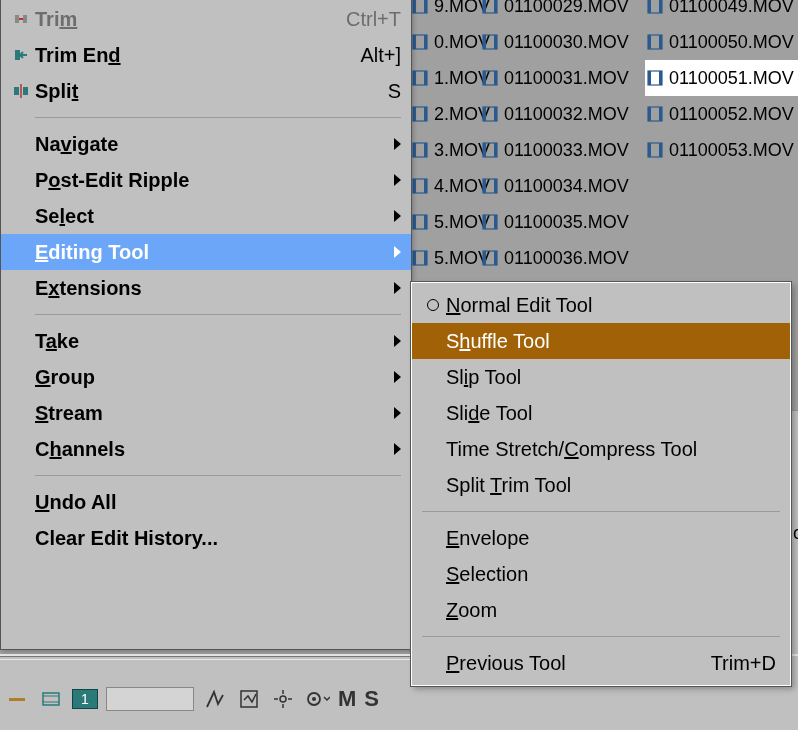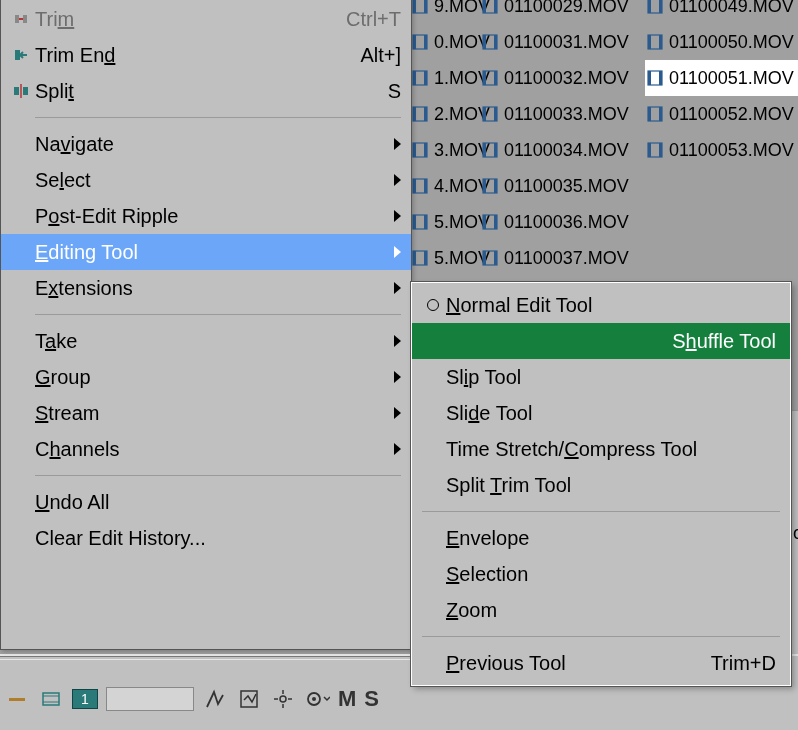--- a/index.html
+++ b/index.html
@@ -56,21 +56,21 @@
     display: flex;
     align-items: center;
     padding: 0 10px 0 8px;
     position: relative;
   }
   .menu-row .icon-slot {
     width: 24px;
     display: inline-flex; align-items: center; justify-content: center;
     margin-right: 2px;
   }
-  .menu-row .label { flex: 1; font-size: 20px; }
+  .menu-row .label { flex: 1; font-size: 20px; font-weight: bold; }
   .menu-row .shortcut { color: #000; font-size: 20px; }
   .menu-row.disabled .label,
   .menu-row.disabled .shortcut { color: #6d6d6d; }
   .menu-row.highlight {
     background: #6ba6f8;
     color: #fff;
   }
   .menu-row.highlight .label,
   .menu-row.highlight .shortcut { color: #fff; }
   .menu-sep {
@@ -103,21 +103,21 @@
     height: 36px;
     display: flex;
     align-items: center;
     padding: 0 14px 0 8px;
   }
   .sub-row .radio-slot {
     width: 26px; display:inline-flex; align-items:center; justify-content:center;
   }
   .sub-row .label { flex:1; font-size: 20px; }
   .sub-row .shortcut { font-size: 20px; }
-  .sub-row.highlight { background:#15803d; color:#fff;text-align:right; }
+  .sub-row.highlight { background:#a16207; color:#fff; }
   .sub-sep {
     height:1px;
     margin: 8px 10px;
     background:#9a9a9a;
   }
   .radio-mark {
     width: 12px; height:12px; border-radius:50%;
     border:1px solid #000;
   }
 
@@ -287,20 +287,30 @@
         <span class="file-name">01100029.MOV</span>
       </div>
     <div class="file-item">
         <span class="file-icon">
           <svg viewBox="0 0 18 18">
             <rect x="2" y="2" width="14" height="14" fill="none" stroke="#2b5b8e" stroke-width="1.2"></rect>
             <rect x="2" y="2" width="3" height="14" fill="#2b5b8e"></rect>
             <rect x="13" y="2" width="3" height="14" fill="#2b5b8e"></rect>
           </svg>
         </span>
+        <span class="file-name">01100030.MOV</span>
+      </div>
+    <div class="file-item">
+        <span class="file-icon">
+          <svg viewBox="0 0 18 18">
+            <rect x="2" y="2" width="14" height="14" fill="none" stroke="#2b5b8e" stroke-width="1.2"></rect>
+            <rect x="2" y="2" width="3" height="14" fill="#2b5b8e"></rect>
+            <rect x="13" y="2" width="3" height="14" fill="#2b5b8e"></rect>
+          </svg>
+        </span>
         <span class="file-name">01100031.MOV</span>
       </div>
     <div class="file-item">
         <span class="file-icon">
           <svg viewBox="0 0 18 18">
             <rect x="2" y="2" width="14" height="14" fill="none" stroke="#2b5b8e" stroke-width="1.2"></rect>
             <rect x="2" y="2" width="3" height="14" fill="#2b5b8e"></rect>
             <rect x="13" y="2" width="3" height="14" fill="#2b5b8e"></rect>
           </svg>
         </span>
@@ -517,26 +527,26 @@
 
   <div class="menu-sep"></div>
 
   <div class="menu-row">
     <span class="icon-slot"></span>
     <span class="label">Na<u>v</u>igate</span>
     <span class="submenu-arrow"></span>
   </div>
   <div class="menu-row">
     <span class="icon-slot"></span>
+    <span class="label">P<u>o</u>st-Edit Ripple</span>
+    <span class="submenu-arrow"></span>
+  </div>
+  <div class="menu-row">
+    <span class="icon-slot"></span>
     <span class="label">Se<u>l</u>ect</span>
-    <span class="submenu-arrow"></span>
-  </div>
-  <div class="menu-row">
-    <span class="icon-slot"></span>
-    <span class="label">P<u>o</u>st-Edit Ripple</span>
     <span class="submenu-arrow"></span>
   </div>
   <div class="menu-row highlight">
     <span class="icon-slot"></span>
     <span class="label"><u>E</u>diting Tool</span>
     <span class="submenu-arrow"></span>
   </div>
   <div class="menu-row">
     <span class="icon-slot"></span>
     <span class="label">E<u>x</u>tensions</span>

